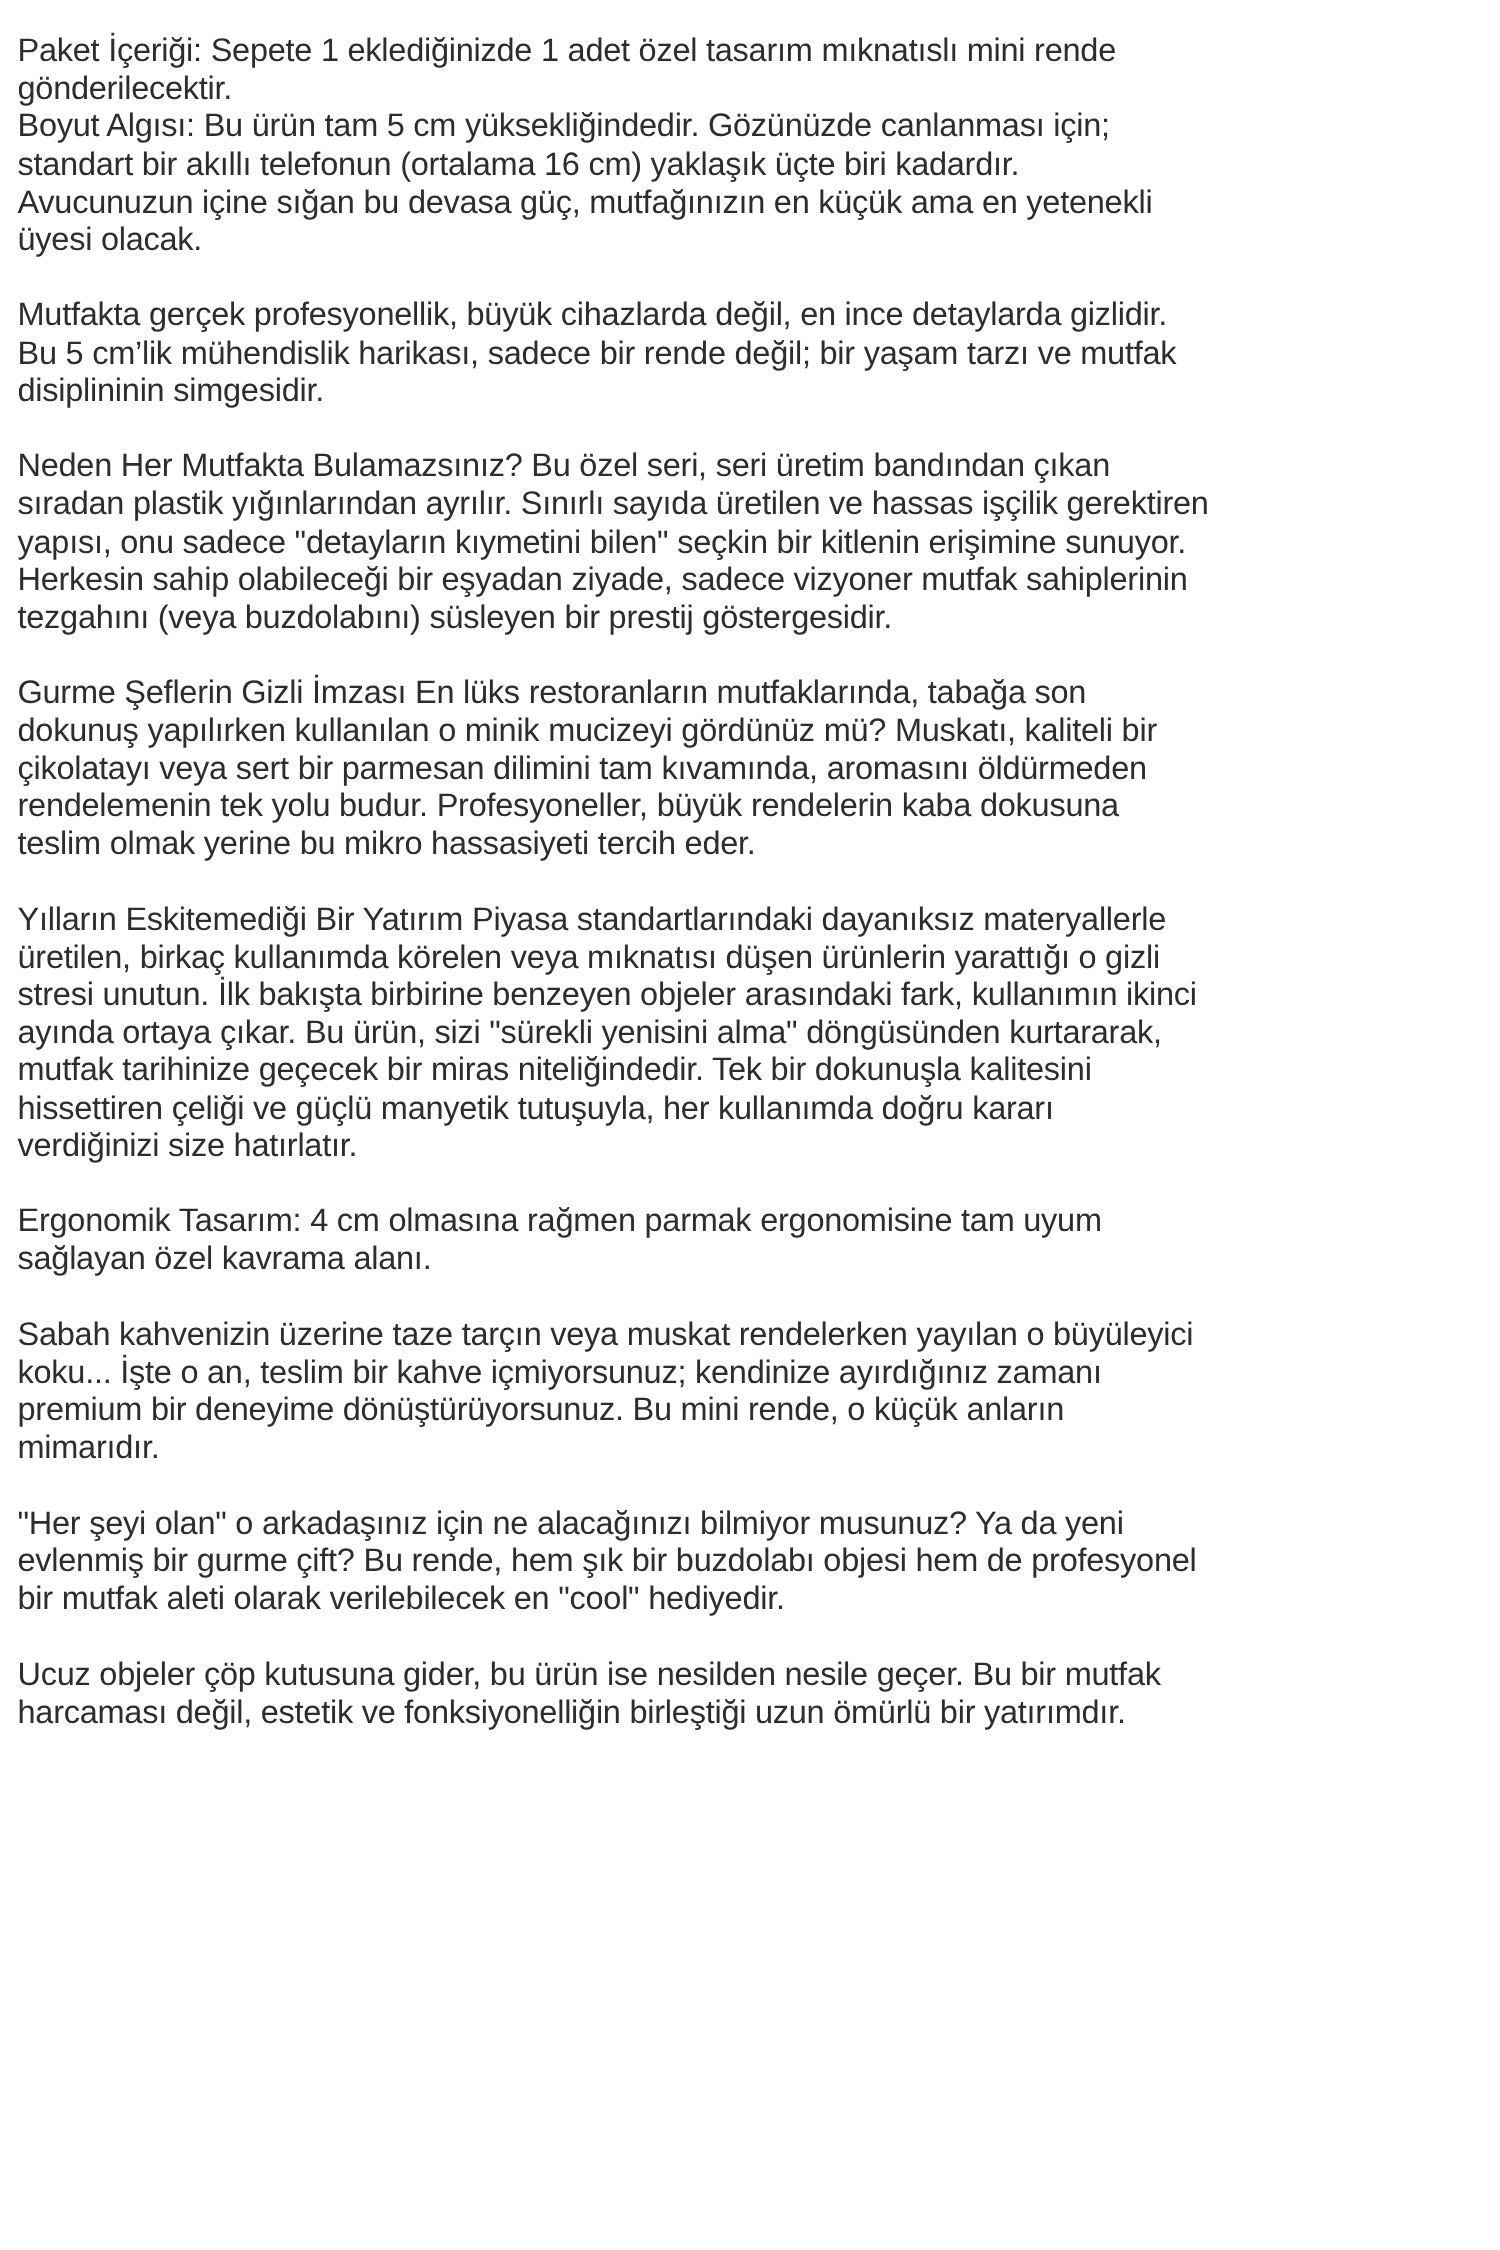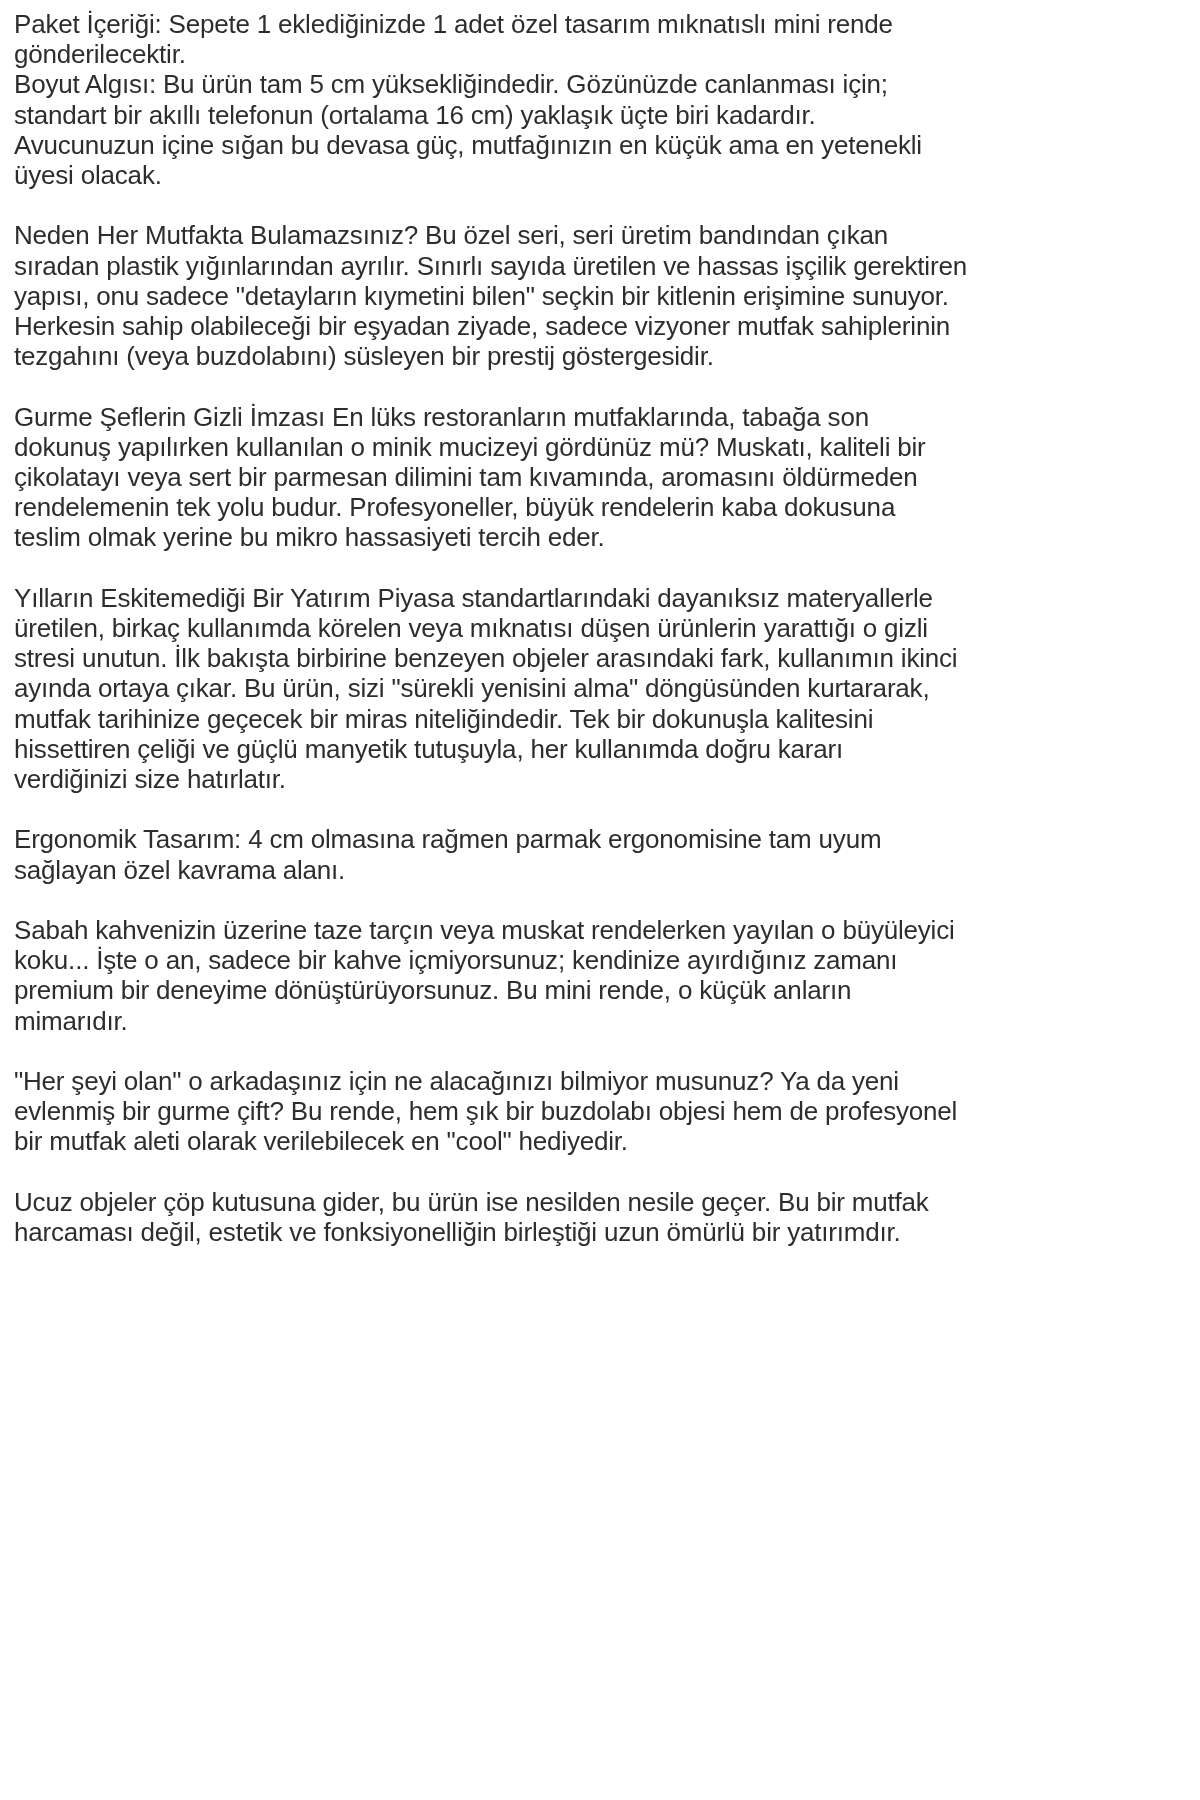--- a/index.html
+++ b/index.html
@@ -10,21 +10,21 @@
   body {
     width: 1200px;
     height: 1800px;
     overflow: hidden;
     font-family: "Liberation Sans", "DejaVu Sans", sans-serif;
   }
   .doc {
     box-sizing: border-box;
     width: 1189px;
     height: 1800px;
-    padding: 9px 10px 0 14px;
+    padding: 25px 10px 0 14px;
     color: #2d2d2d;
   }
   .doc p {
     margin: 0 0 30.2px 0;
     font-size: 26px;
     line-height: 30.2px;
     letter-spacing: -0.2px;
     white-space: pre-line; 
     font-weight: 400;
   }
@@ -37,20 +37,23 @@
 
 <main class="doc">
   <p>Paket İçeriği: Sepete 1 eklediğinizde 1 adet özel tasarım mıknatıslı mini rende
 gönderilecektir.
 Boyut Algısı: Bu ürün tam 5 cm yüksekliğindedir. Gözünüzde canlanması için;
 standart bir akıllı telefonun (ortalama 16 cm) yaklaşık üçte biri kadardır.
 Avucunuzun içine sığan bu devasa güç, mutfağınızın en küçük ama en yetenekli
 üyesi olacak.</p>
 
 
+  <p>Mutfakta gerçek profesyonellik, büyük cihazlarda değil, en ince detaylarda gizlidir.
+Bu 5 cm’lik mühendislik harikası, sadece bir rende değil; bir yaşam tarzı ve mutfak
+disiplininin simgesidir.</p>
 
   <p>Neden Her Mutfakta Bulamazsınız? Bu özel seri, seri üretim bandından çıkan
 sıradan plastik yığınlarından ayrılır. Sınırlı sayıda üretilen ve hassas işçilik gerektiren
 yapısı, onu sadece "detayların kıymetini bilen" seçkin bir kitlenin erişimine sunuyor.
 Herkesin sahip olabileceği bir eşyadan ziyade, sadece vizyoner mutfak sahiplerinin
 tezgahını (veya buzdolabını) süsleyen bir prestij göstergesidir.</p>
 
   <p>Gurme Şeflerin Gizli İmzası En lüks restoranların mutfaklarında, tabağa son
 dokunuş yapılırken kullanılan o minik mucizeyi gördünüz mü? Muskatı, kaliteli bir
 çikolatayı veya sert bir parmesan dilimini tam kıvamında, aromasını öldürmeden
@@ -65,21 +68,21 @@
 hissettiren çeliği ve güçlü manyetik tutuşuyla, her kullanımda doğru kararı
 verdiğinizi size hatırlatır.</p>
 
 
 
   <p>Ergonomik Tasarım: 4 cm olmasına rağmen parmak ergonomisine tam uyum
 sağlayan özel kavrama alanı.</p>
 
 
   <p>Sabah kahvenizin üzerine taze tarçın veya muskat rendelerken yayılan o büyüleyici
-koku... İşte o an, sadece bir kahve içmiyorsunuz; kendinize ayırdığınız zamanı
+koku... İşte o an, teslim bir kahve içmiyorsunuz; kendinize ayırdığınız zamanı
 premium bir deneyime dönüştürüyorsunuz. Bu mini rende, o küçük anların
 mimarıdır.</p>
 
   <p>"Her şeyi olan" o arkadaşınız için ne alacağınızı bilmiyor musunuz? Ya da yeni
 evlenmiş bir gurme çift? Bu rende, hem şık bir buzdolabı objesi hem de profesyonel
 bir mutfak aleti olarak verilebilecek en "cool" hediyedir.</p>
 
   <p>Ucuz objeler çöp kutusuna gider, bu ürün ise nesilden nesile geçer. Bu bir mutfak
 harcaması değil, estetik ve fonksiyonelliğin birleştiği uzun ömürlü bir yatırımdır.</p>
 </main>

